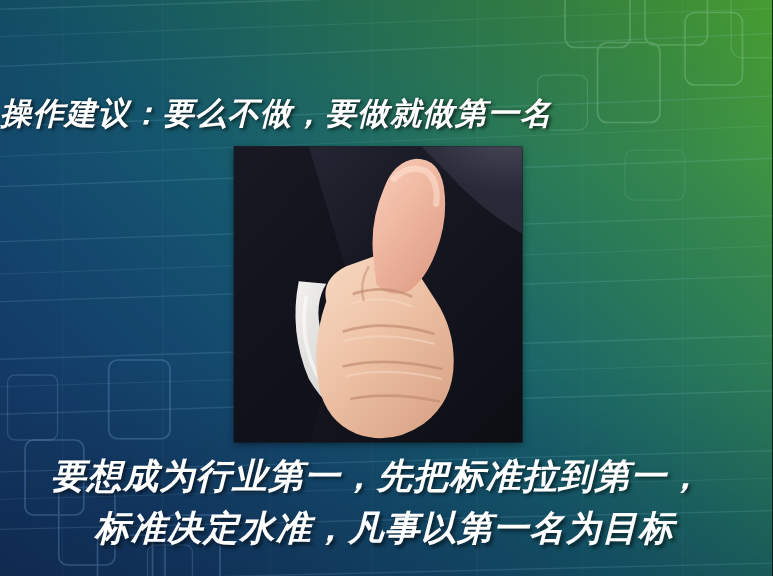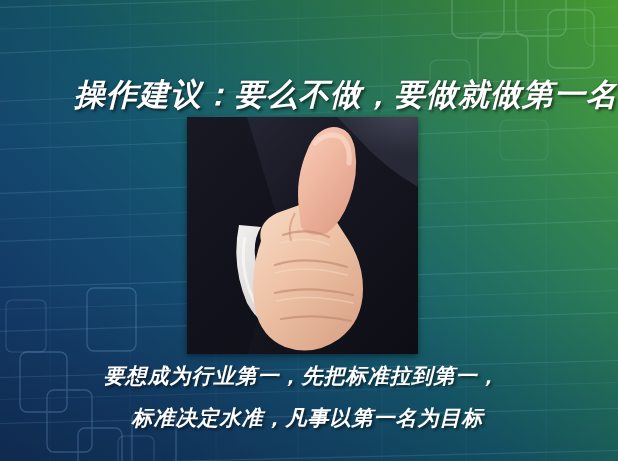--- a/index.html
+++ b/index.html
@@ -47,23 +47,23 @@
     inset: 0;
     pointer-events: none;
   }
   .bg-rects svg { display: block; width: 618px; height: 461px; }
 
   .title {
     position: absolute;
     left: 0;
     right: 0;
     top: 74px;
-    text-align: right;
+    text-align: left;
     color: #ffffff;
-    font-size: 31px;
+    font-size: 25px;
     font-weight: bold;
     font-style: italic;
     letter-spacing: 1px;
     white-space: nowrap;
     text-shadow: 2px 2px 3px rgba(0,0,0,0.55), 0 0 2px rgba(0,0,0,0.4);
   }
 
   
   .photo {
     position: absolute;
@@ -77,21 +77,21 @@
   }
   .photo-inner { position: absolute; inset: 0; }
   .photo-inner svg { display: block; width: 100%; height: 100%; }
 
   .caption {
     position: absolute;
     left: 0;
     right: 15px;
     text-align: center;
     color: #ffffff;
-    font-size: 21px;
+    font-size: 28px;
     font-weight: bold;
     font-style: italic;
     letter-spacing: 1px;
     white-space: nowrap;
     text-shadow: 2px 2px 3px rgba(0,0,0,0.55);
   }
   .caption.line1 { top: 362px; }
   .caption.line2 { top: 404px; padding-left: 12px; }
 </style>
 </head>

